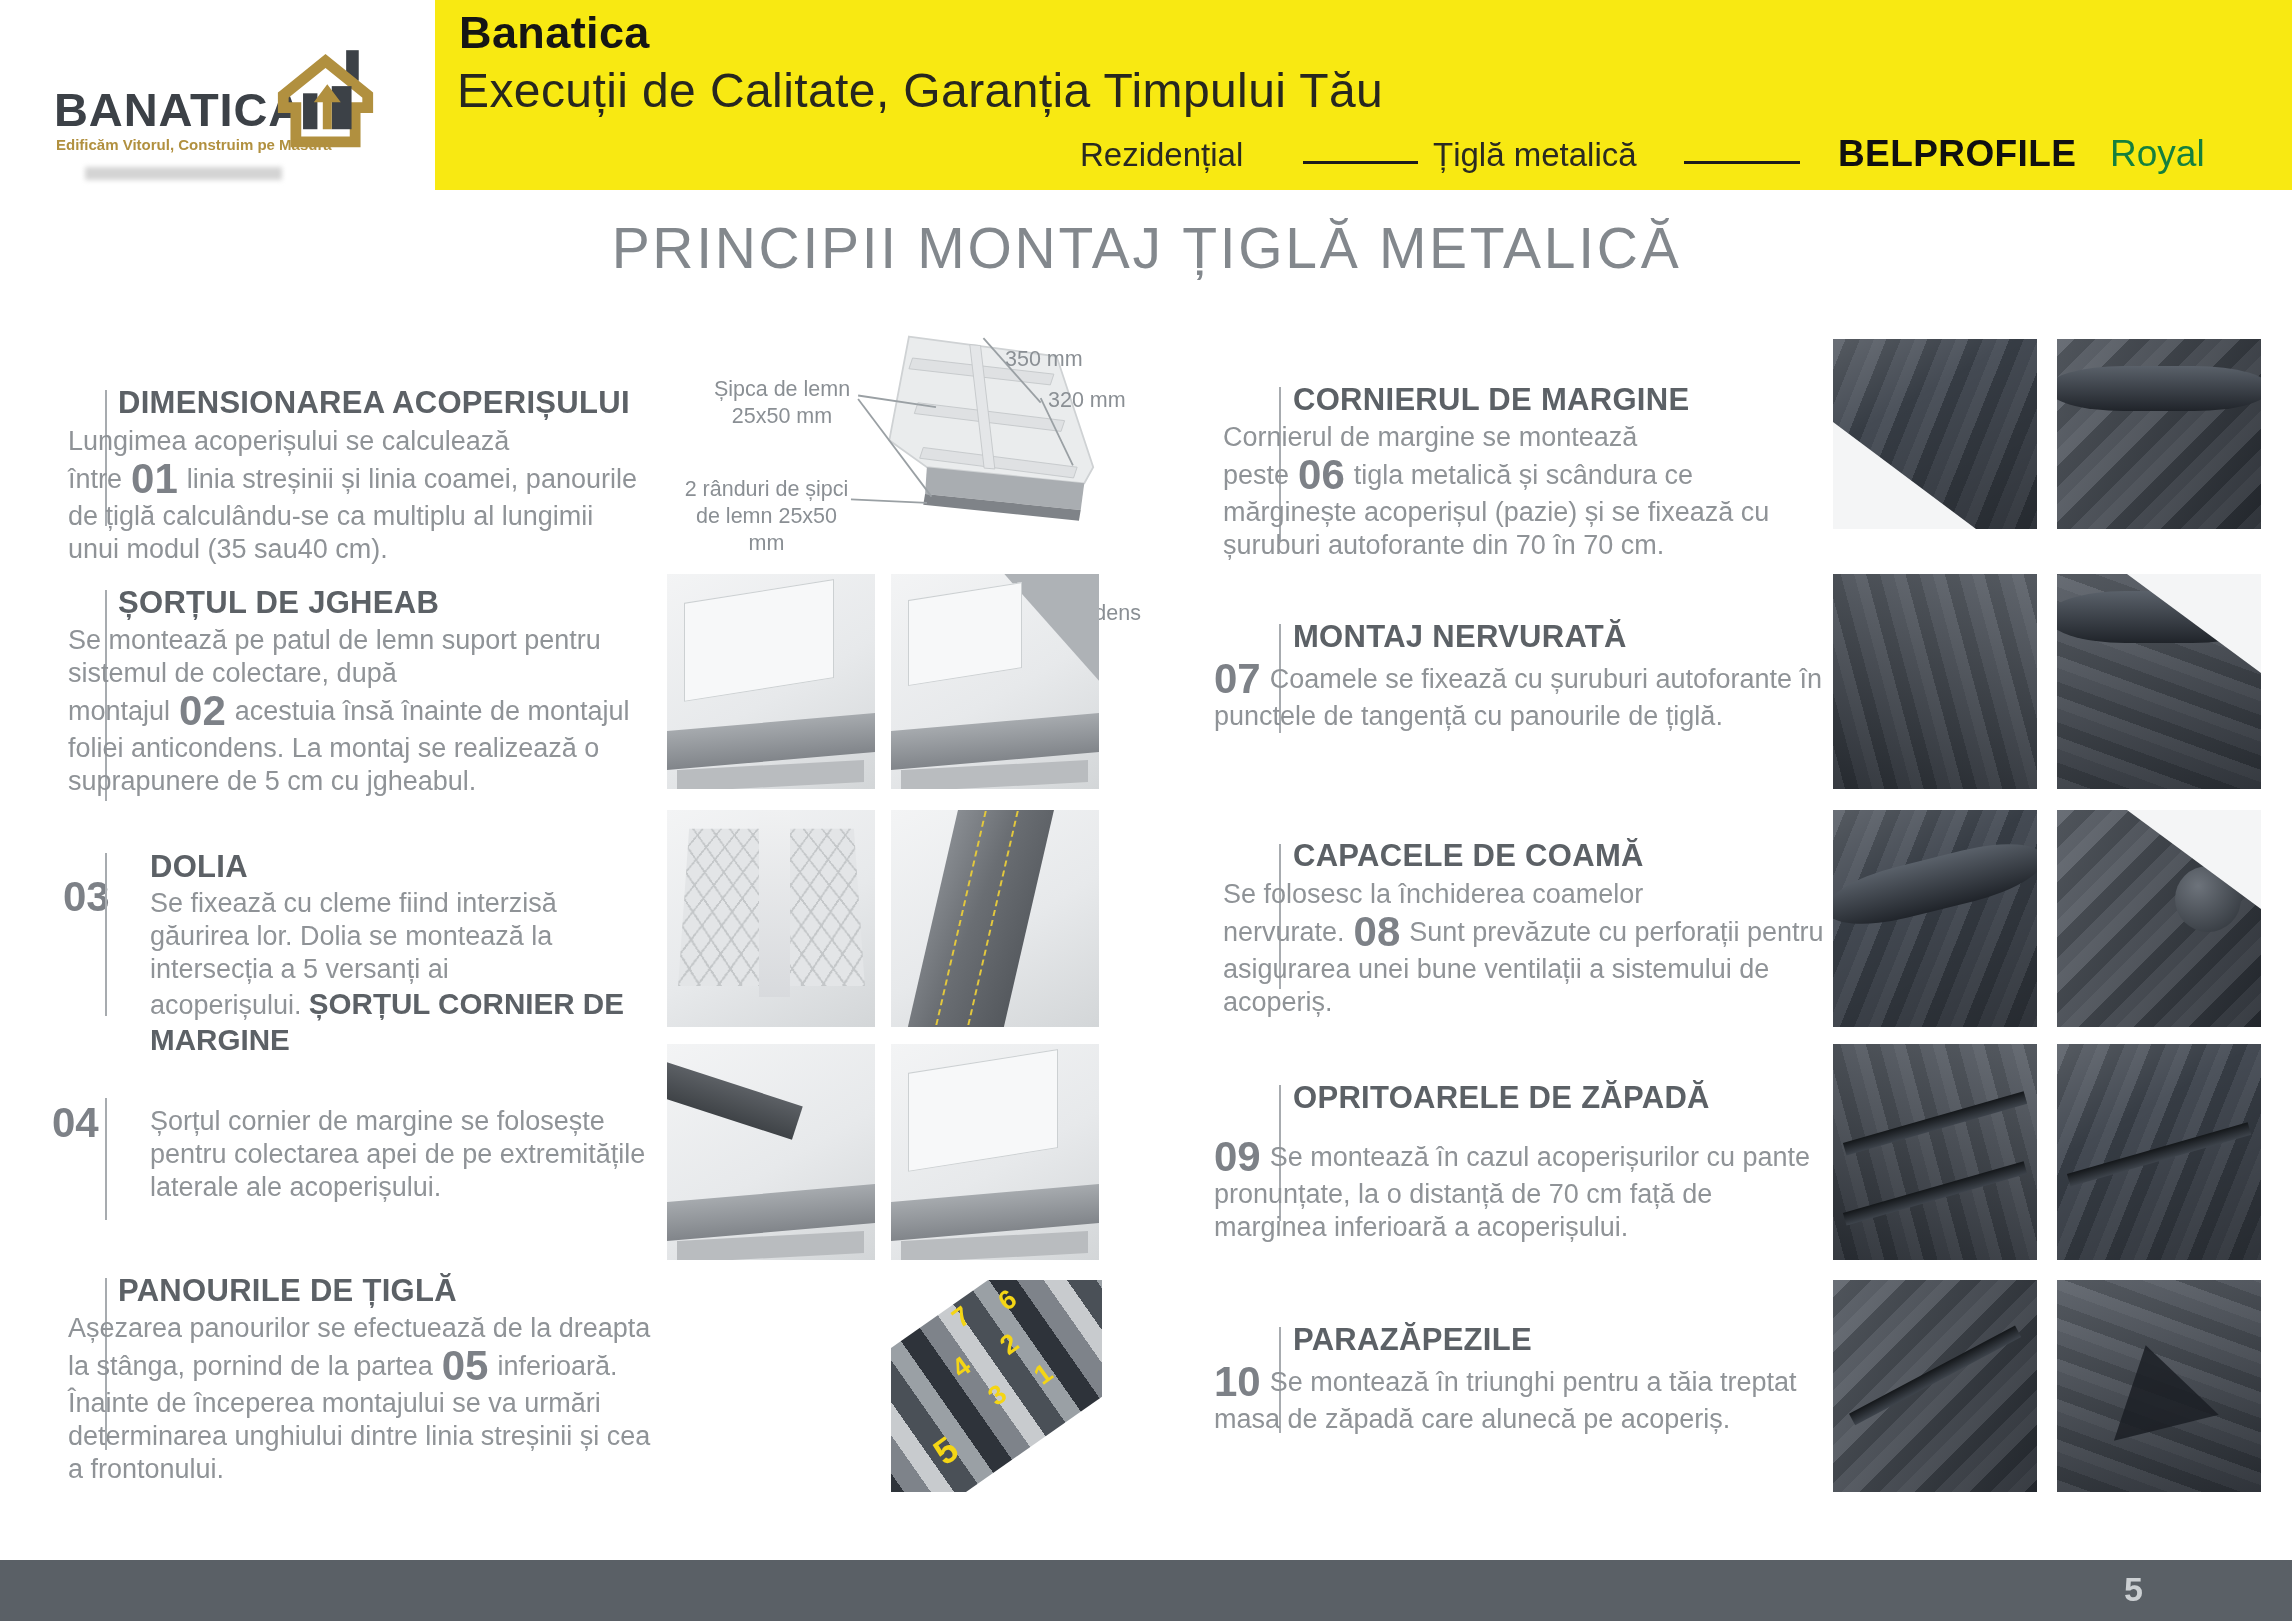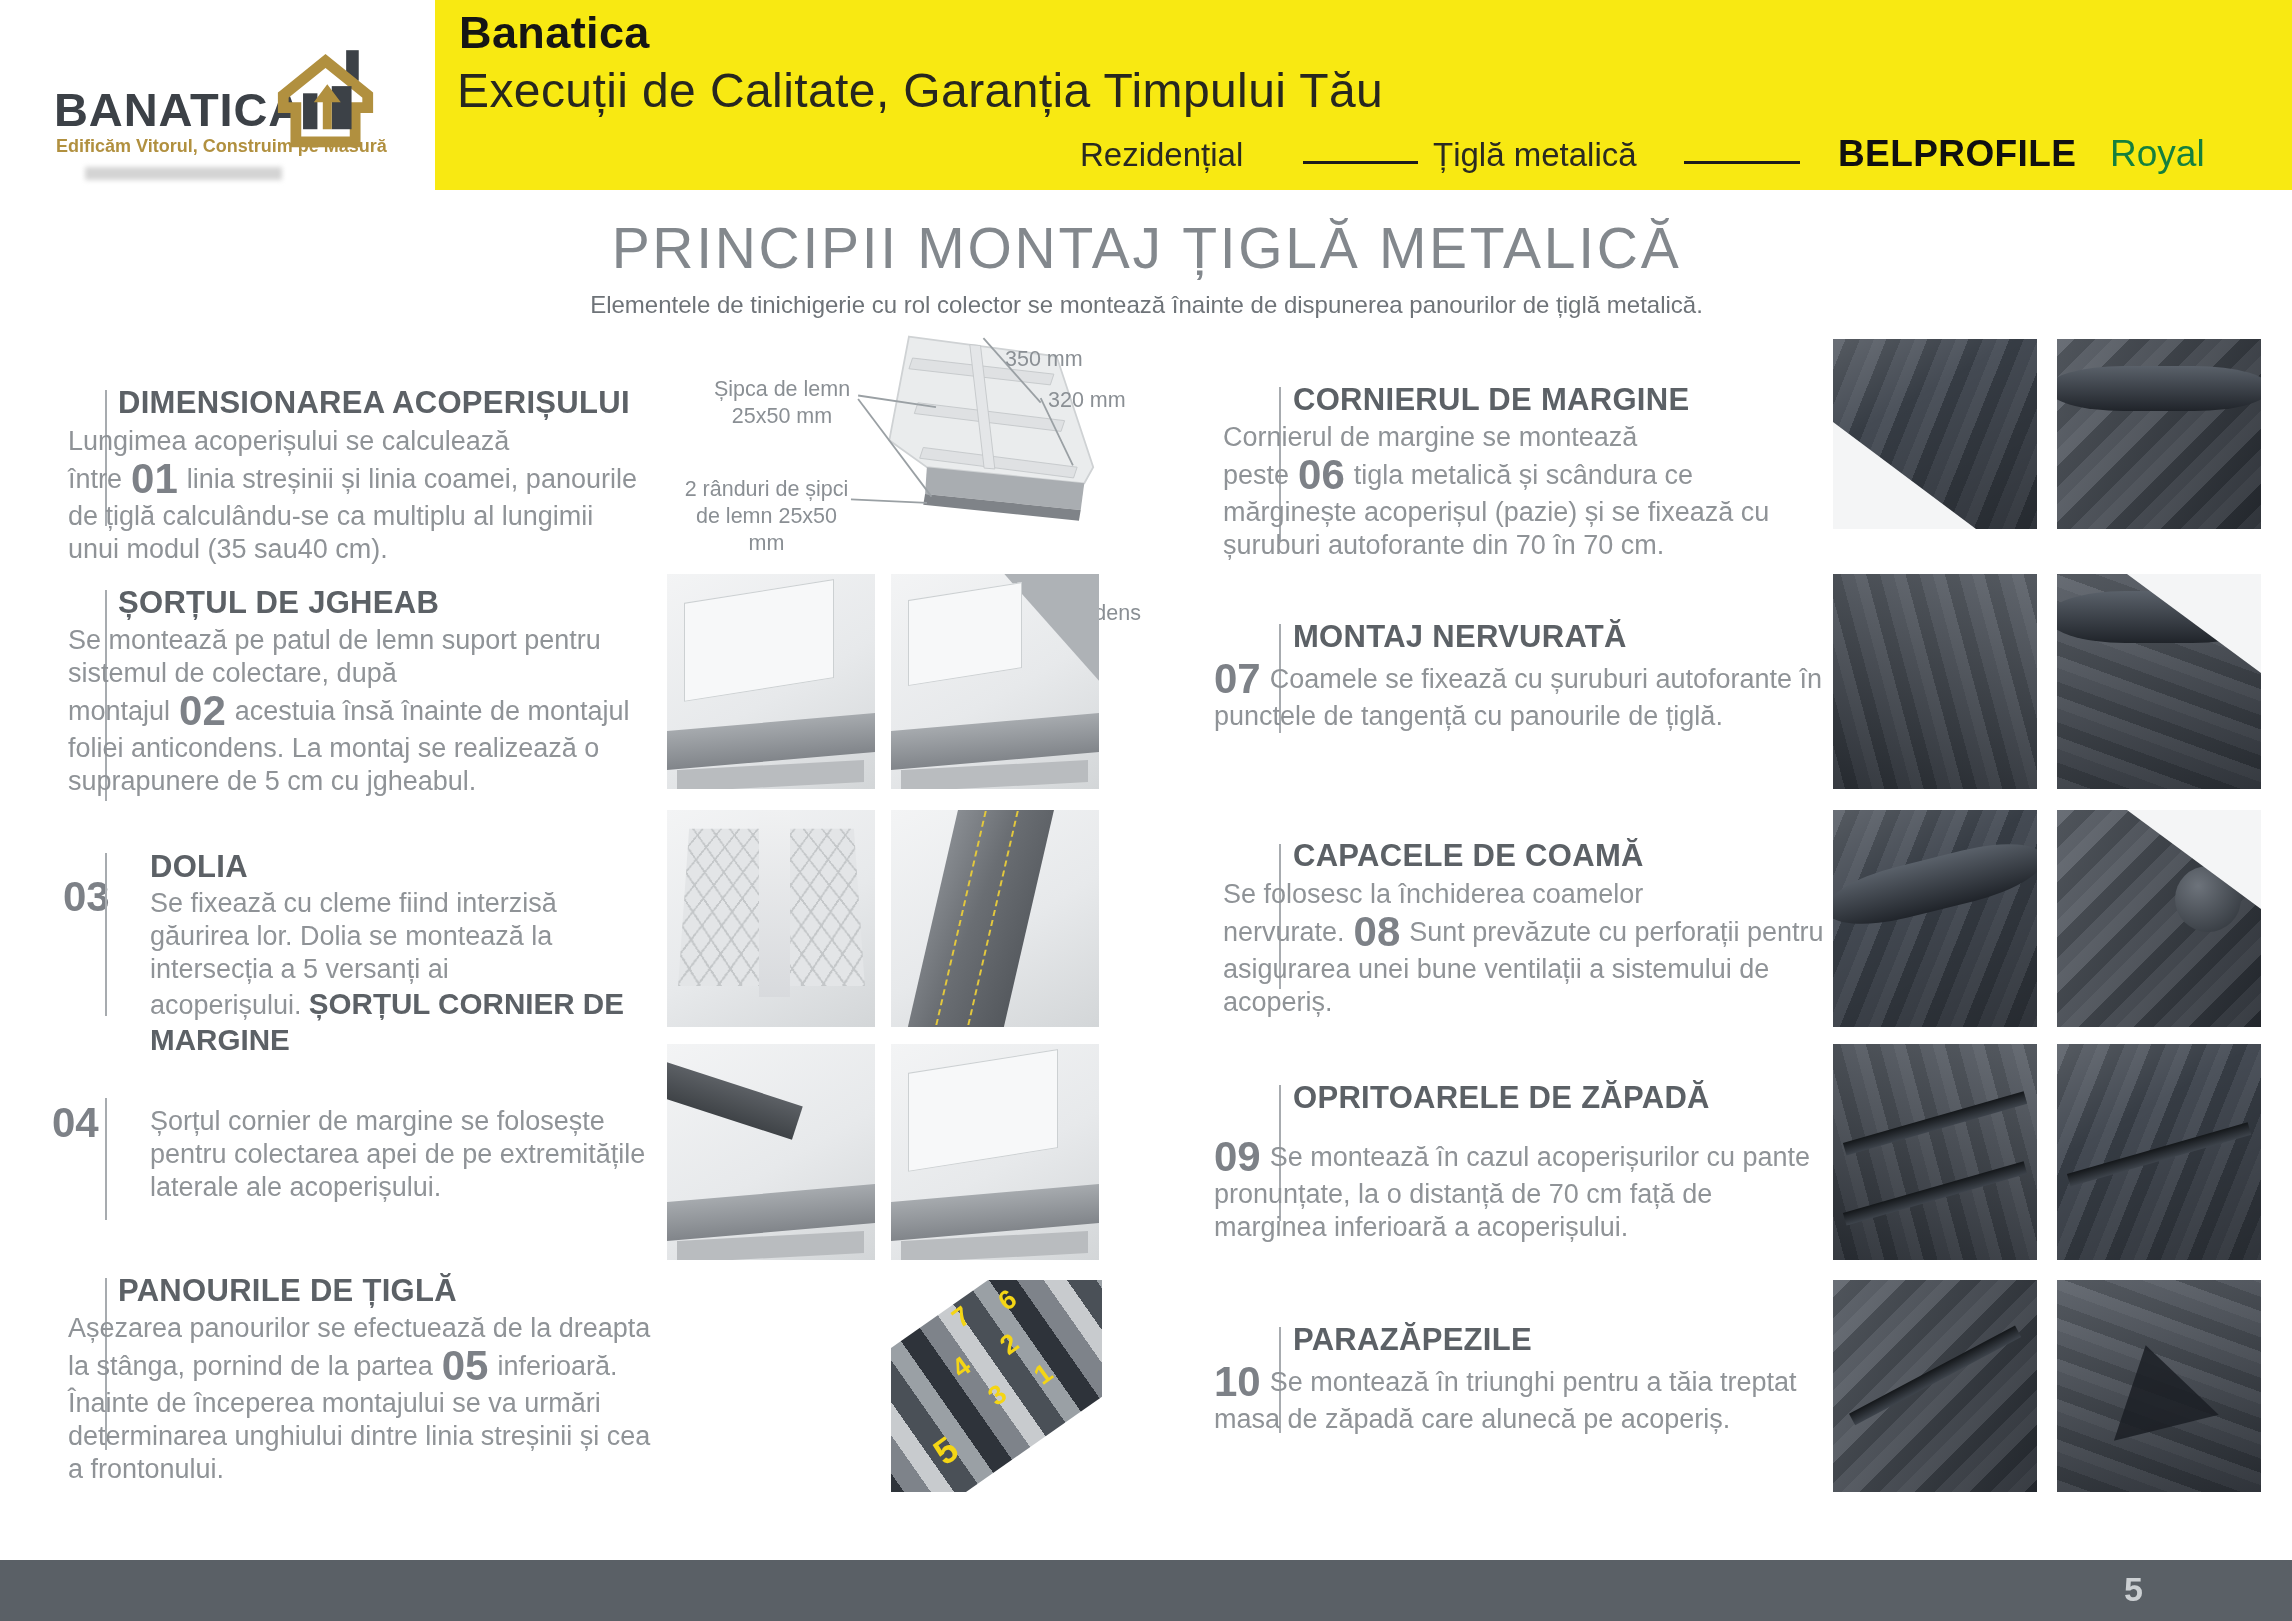--- a/index.html
+++ b/index.html
@@ -10,21 +10,21 @@
 
   
   .yellow-band{left:435px;top:0;width:1857px;height:190px;background:#f8e912}
   .brand-title{left:459px;top:7.2px;font-size:45px;font-weight:800;color:#161614;letter-spacing:0.4px}
   .brand-slogan{left:457px;top:63px;font-size:48px;font-weight:400;color:#27271f;letter-spacing:0.4px}
   .cat{font-size:33px;color:#2a2a22}
   .hr-dash{height:2.7px;background:#1d1d1b}
   .belprofile{font-size:37px;font-weight:800;color:#101010;letter-spacing:0.4px}
   .royal{font-size:37px;font-weight:400;color:#15803d}
   .logo-text{left:54px;top:82px;font-size:47px;font-weight:800;color:#3c4147;letter-spacing:0.9px}
-  .logo-tagline{left:56px;top:136px;font-size:18px;font-weight:700;color:#b1903f}
+  .logo-tagline{left:56px;top:136px;font-size:15px;font-weight:700;color:#b1903f}
   .smudge{left:85px;top:167px;width:197px;height:12.5px;background:#d4d4d4;filter:blur(2.7px)}
   .logo-icon{left:276px;top:43px}
 
   
   .main-title{left:0;top:215px;width:2293px;text-align:center;font-size:57px;font-weight:400;
               color:#83888d;letter-spacing:2.7px}
   .main-subtitle{left:0;top:291px;width:2293px;text-align:center;font-size:24px;color:#6e7378}
 
   
   .sec-head{font-size:31px;font-weight:700;color:#5c6166;letter-spacing:0.3px;white-space:nowrap}
@@ -116,21 +116,20 @@
 
     <div class="abs cat" style="left:1080px;top:136px">Rezidențial</div>
     <div class="abs hr-dash" style="left:1303px;top:161px;width:115px"></div>
     <div class="abs cat" style="left:1433px;top:136px">Țiglă metalică</div>
     <div class="abs hr-dash" style="left:1684px;top:161px;width:116px"></div>
     <div class="abs belprofile" style="left:1838px;top:133px">BELPROFILE</div>
     <div class="abs royal" style="left:2110px;top:133px">Royal</div>
   </header>
 
   <h1 class="abs main-title">PRINCIPII MONTAJ ȚIGLĂ METALICĂ</h1>
-  <p class="abs main-subtitle">Elementele de tinichigerie cu rol colector se montează înainte de dispunerea panourilor de țiglă metalică.</p>
 
   <section>
     <div class="abs vrule" style="left:105px;top:390px;height:136px"></div>
     <h2 class="abs sec-head" style="left:118px;top:385px">DIMENSIONAREA ACOPERIȘULUI</h2>
     <p class="abs sec-body" style="left:68px;top:425px;width:578px">
       <span>Lungimea acoperișului se calculează între</span><span class="big-num">01</span><span>linia streșinii și linia coamei, panourile de țiglă calculându-se ca multiplu al lungimii unui modul (35 sau40 cm).</span>
     </p>
   </section>
 
   <section>

